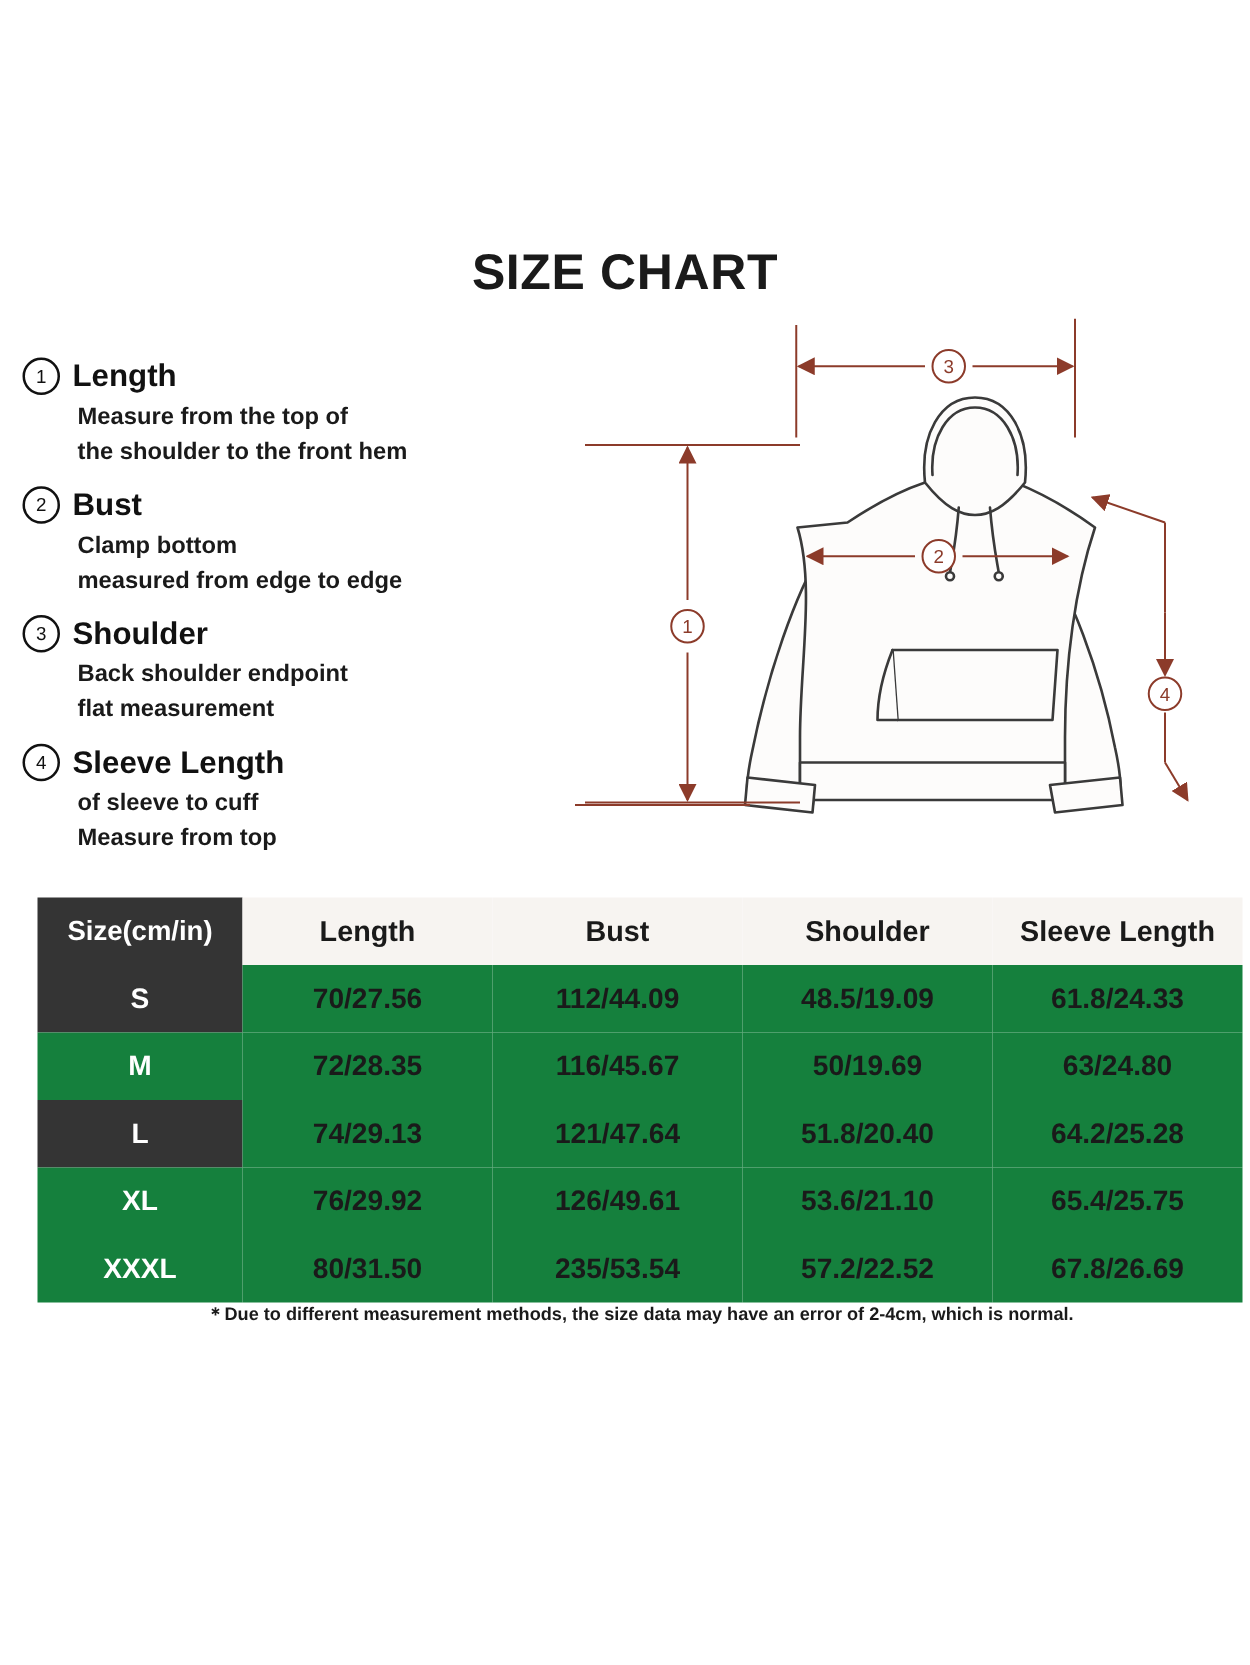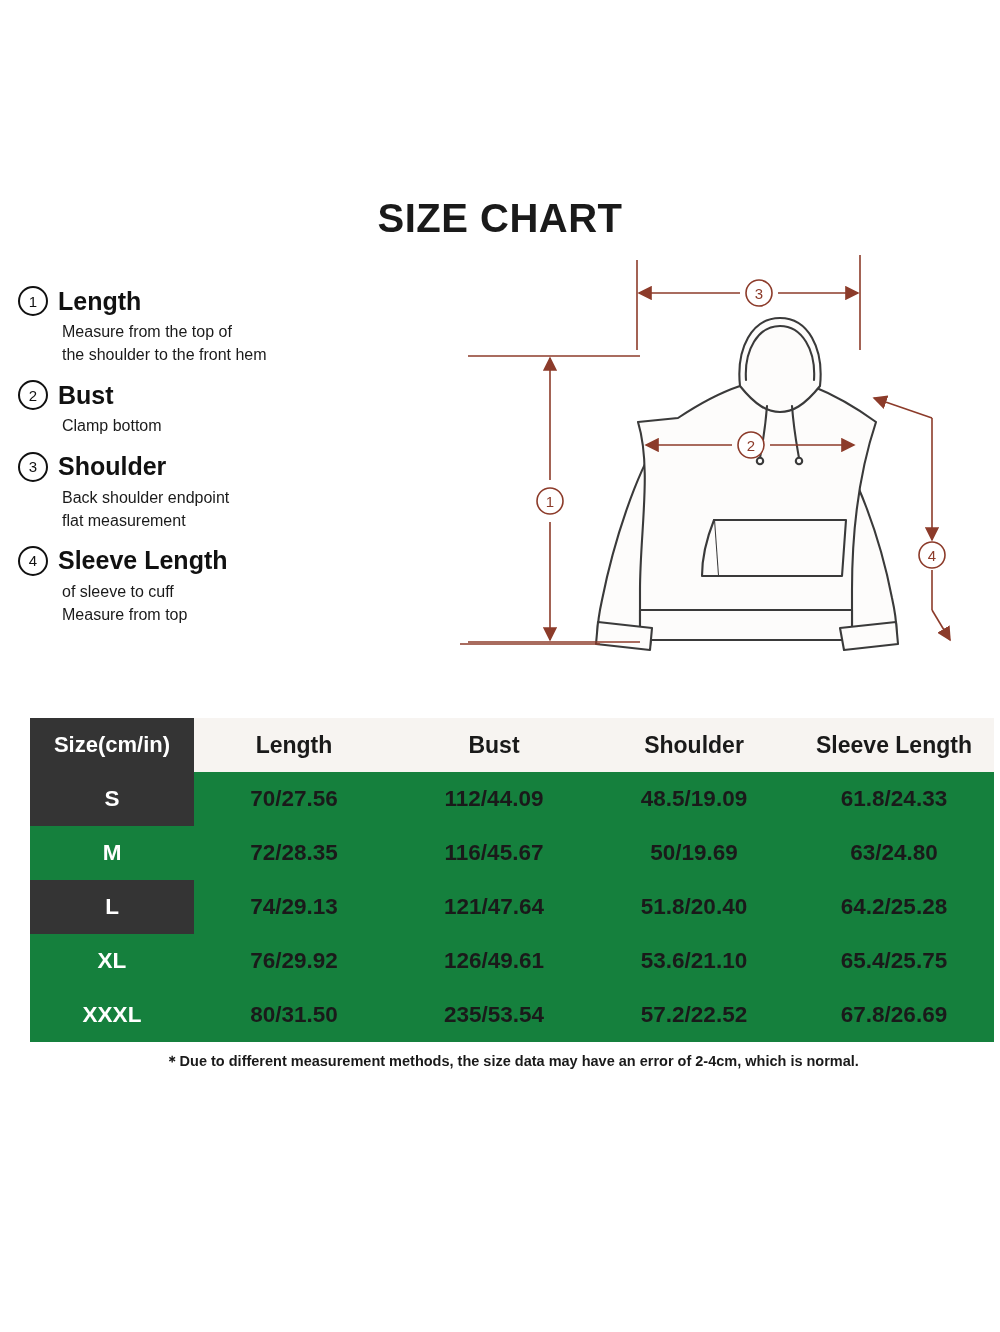--- a/index.html
+++ b/index.html
@@ -61,24 +61,24 @@
     color: #111;
   }
   .legend-title {
     font-size: 25px;
     font-weight: bold;
     color: #111;
   }
   .legend-desc {
     margin-left: 44px;
     margin-top: 4px;
-    font-size: 16px;
+    font-size: 19px;
     line-height: 1.45;
     color: #1a1a1a;
-    font-weight: normal;
+    font-weight: bold;
   }
   .legend-desc span { display: block; }
   
   .illus {
     position: absolute;
     left: 440px;
     top: 240px;
     width: 555px;
     height: 460px;
   }
@@ -118,21 +118,20 @@
     color: #ffffff;
   }
   table.size-table thead th.size-col { font-size: 22px; }
   table.size-table tbody tr td {
     background: #15803d;
   }
   table.size-table tbody tr.alt td {
     background: #15803d;
   }
   .footnote {
-    margin-top: 10px;
     text-align: center;
     font-size: 14.5px;
     font-weight: bold;
     color: #1a1a1a;
   }
 </style>
 </head>
 <body>
 
 <div class="page">
@@ -152,20 +151,21 @@
       </div>
     </div>
 
     <div class="legend-item">
       <div class="legend-head">
         <div class="circ">2</div>
         <div class="legend-title">Bust</div>
       </div>
       <div class="legend-desc">
         <span>Clamp bottom</span>
+        <span>measured from edge to edge</span>
       </div>
     </div>
 
     <div class="legend-item">
       <div class="legend-head">
         <div class="circ">3</div>
         <div class="legend-title">Shoulder</div>
       </div>
       <div class="legend-desc">
         <span>Back shoulder endpoint</span>

